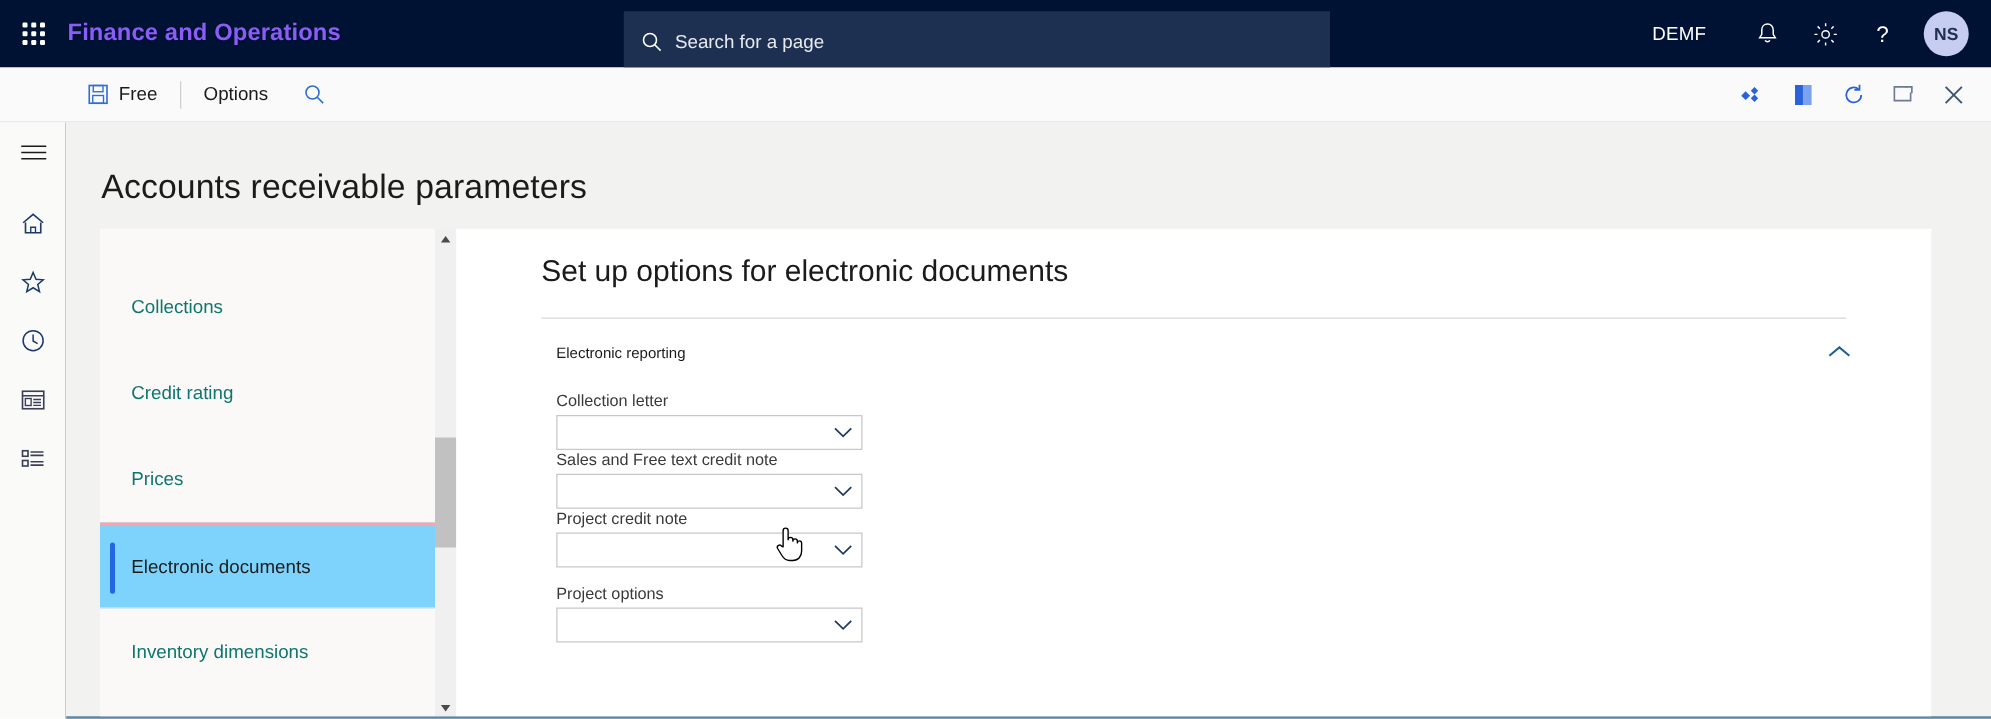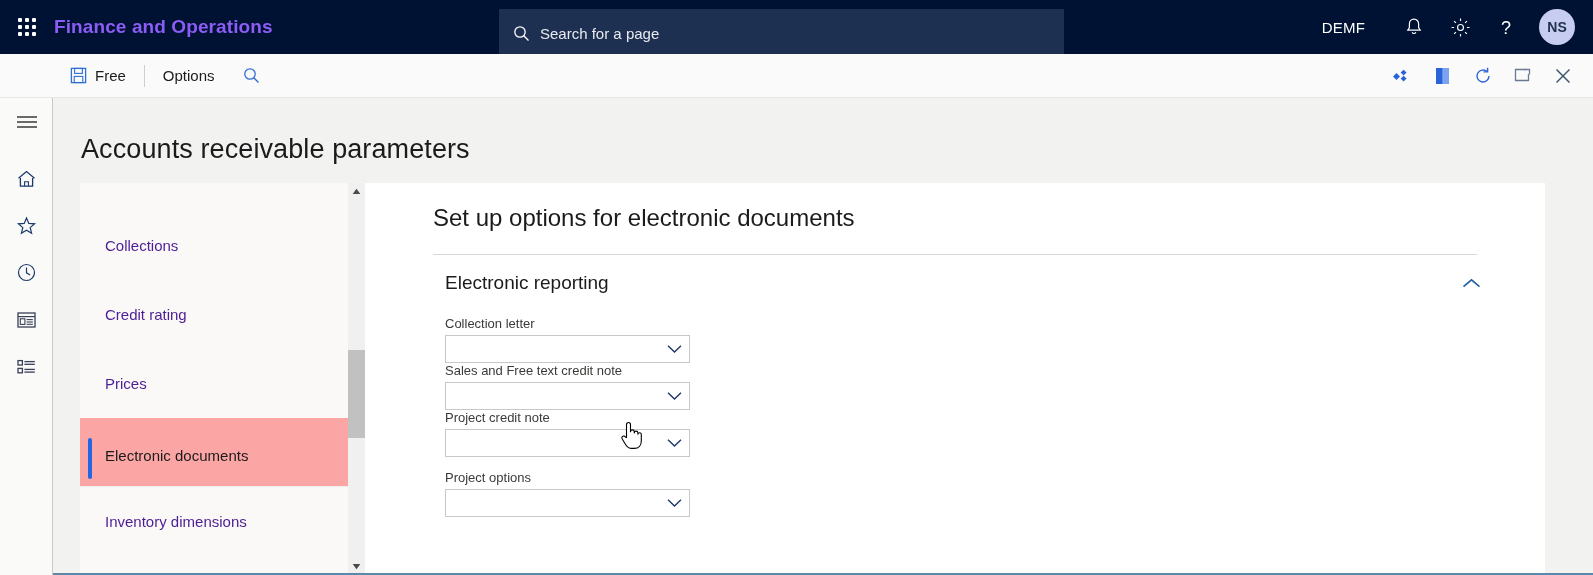--- a/index.html
+++ b/index.html
@@ -97,25 +97,25 @@
     font-size:27px; color:#1b1b1b; font-weight:400; letter-spacing:.1px;
   }
 
   
   .navpanel {
     position:absolute; left:27px; top:85px; width:268px; height:392px;
     background:#faf9f8;
   }
   .nav-item {
     height:69px; display:flex; align-items:center; padding-left:25px;
-    font-size:15px; color:#4c1d95; cursor:pointer; position:relative;
+    font-size:15px; color:#0f766e; cursor:pointer; position:relative;
   }
   .nav-item.selected {
-    background:#fca5a5; color:#1b1b1b;
-    border-top:6px solid #fca5a5; border-bottom:1px solid #ededed;text-align:center;
+    background:#7dd3fc; color:#1b1b1b;
+    border-top:2px solid #fca5a5; border-bottom:1px solid #ededed;text-align:center;
   }
   .nav-item.selected .marker {
     position:absolute; left:8px; top:14px; width:4px; height:41px; background:#2266e3;
     border-radius:2px;
   }
   .nav-spacer-top { height:28px; }
 
   
   .vscroll {
     position:absolute; left:295px; top:85px; width:17px; height:392px;
@@ -139,21 +139,21 @@
   .content-head {
     font-size:24px; color:#1b1b1b; padding:21px 0 0 68px;
   }
   .content-rule {
     margin:22px 68px 0 68px; height:1px; background:#d8d8d8;
   }
   .group-head {
     display:flex; align-items:center; justify-content:space-between;
     padding:17px 60px 0 80px;
   }
-  .group-title { font-size:19px; color:#1b1b1b; }
+  .group-title { font-size:12px; color:#1b1b1b; }
   .group-toggle { cursor:pointer; display:flex; padding:4px; }
 
   .fields {
     position:relative; padding:22px 0 0 80px;
   }
   .field-row { display:flex;flex-direction:column; }
   .field {
     width:245px; margin-right:55px;
   }
   .field-label {

